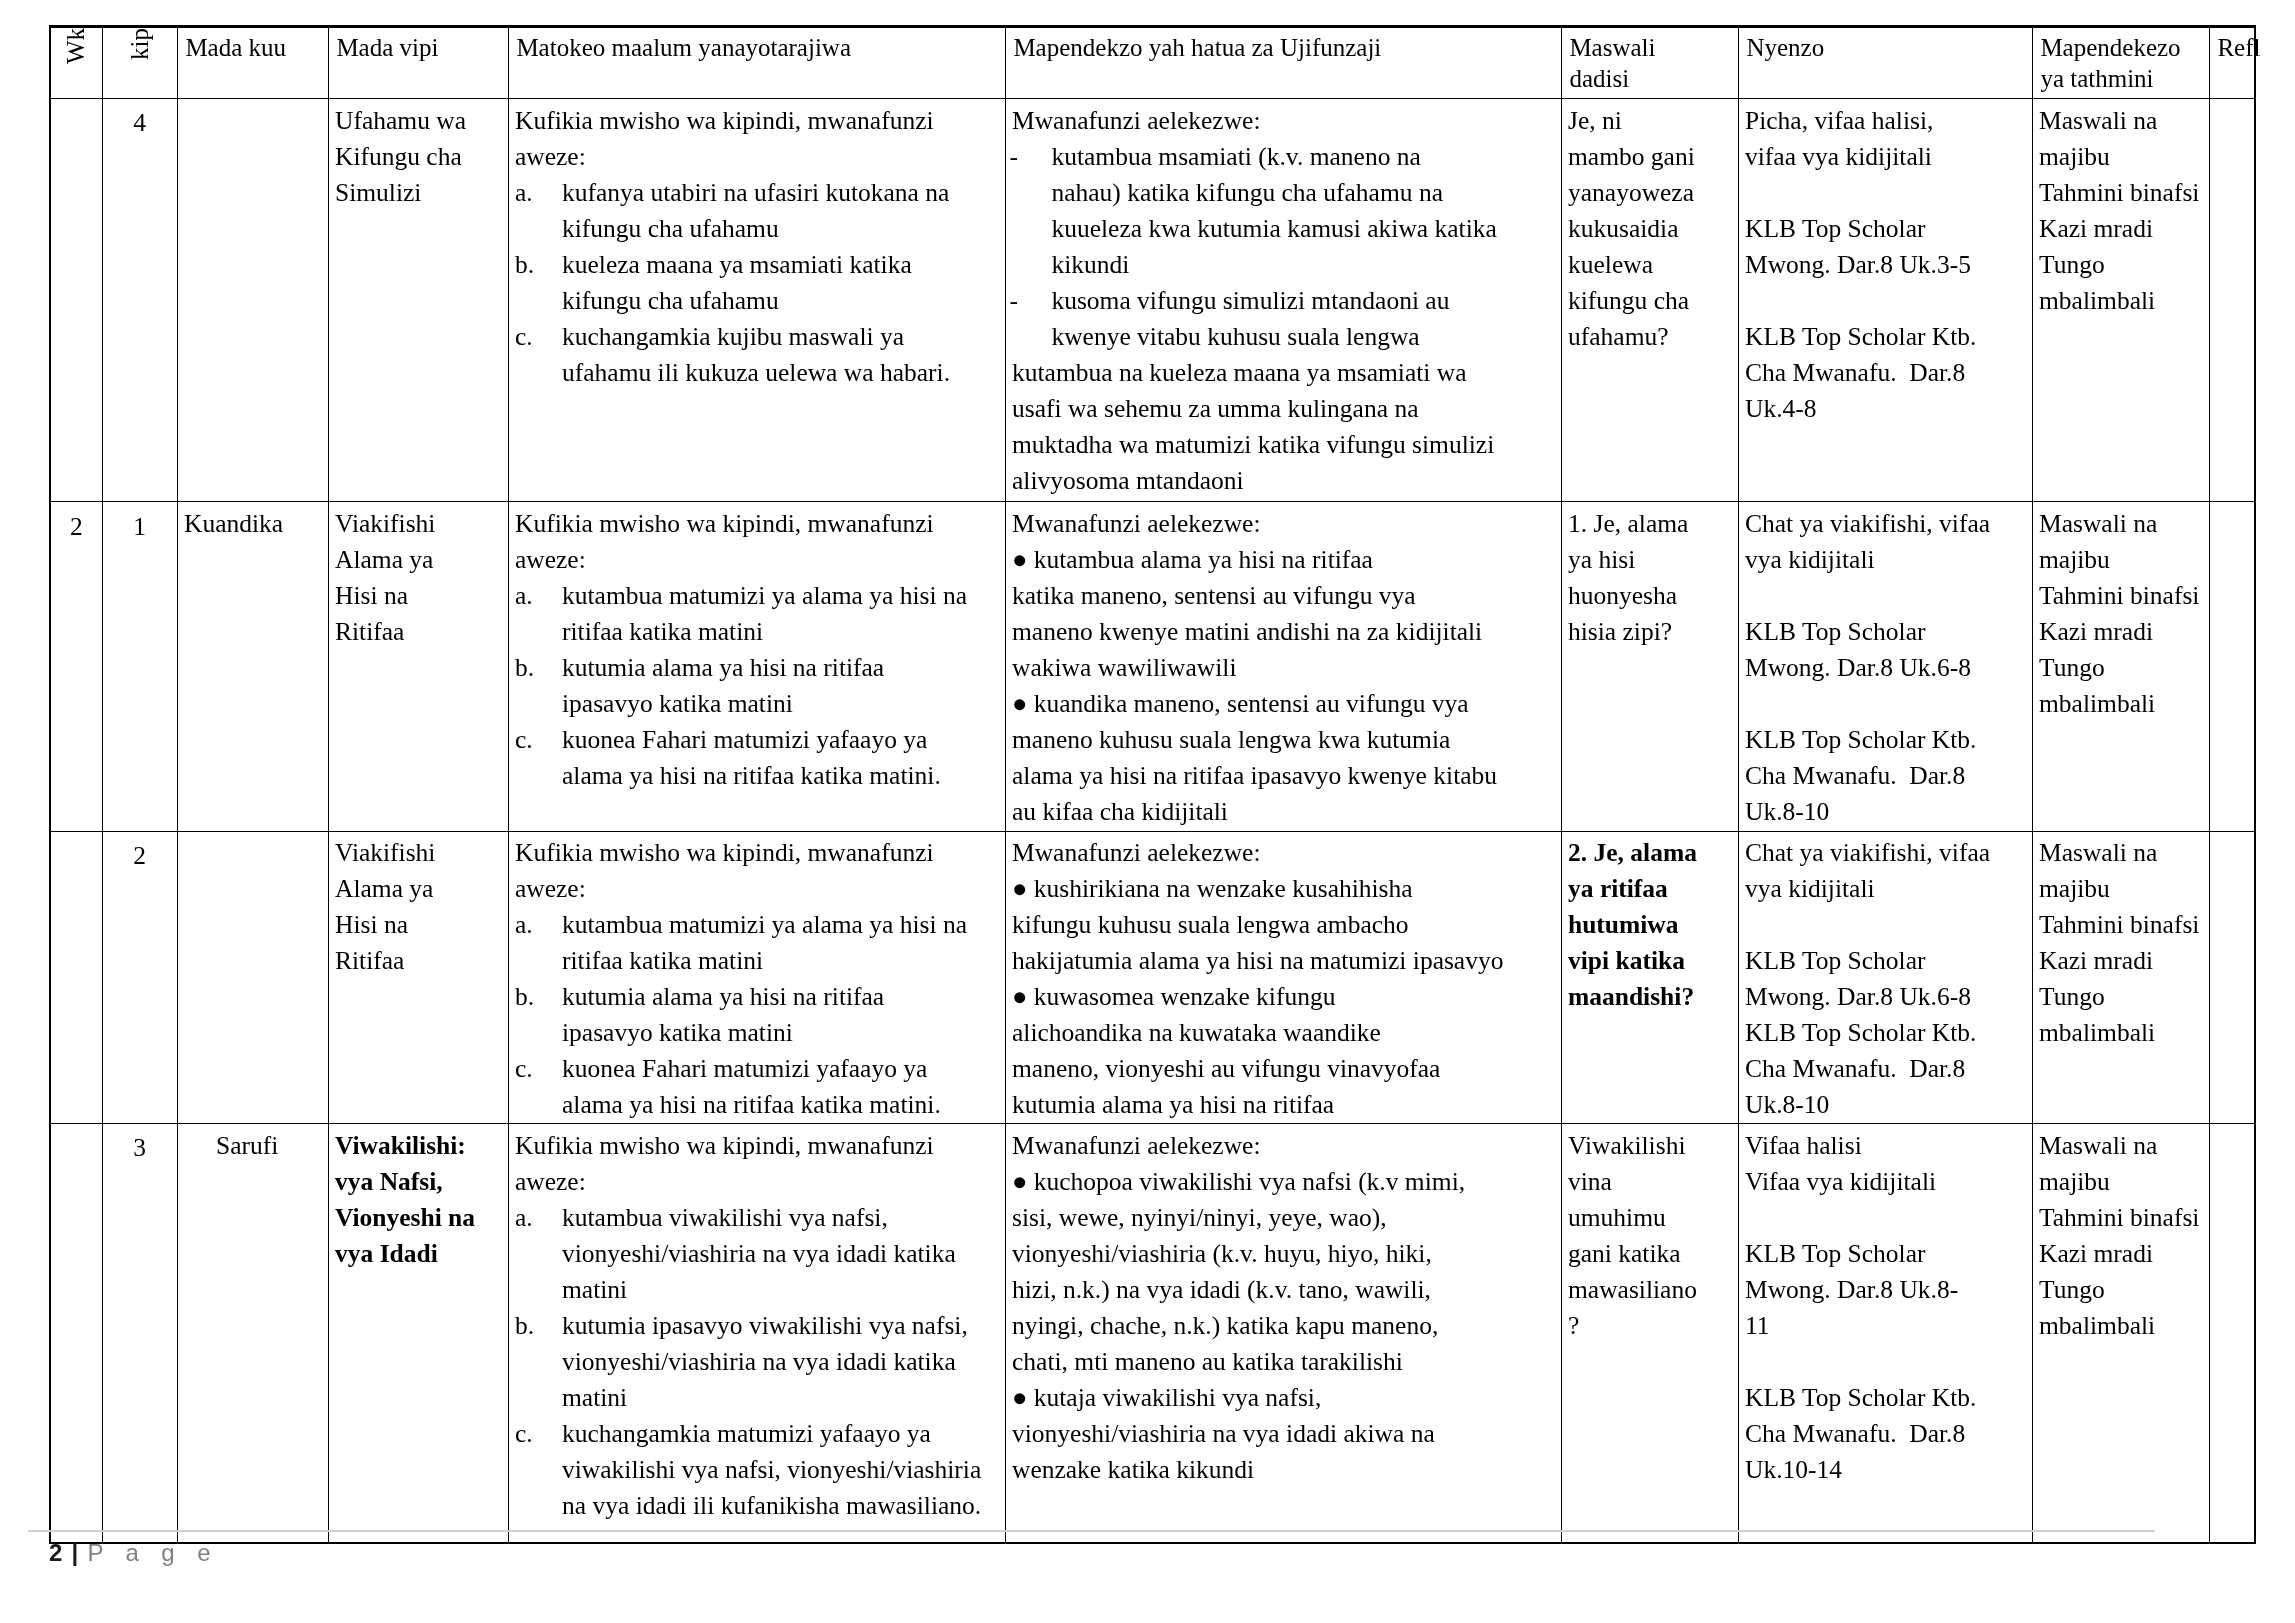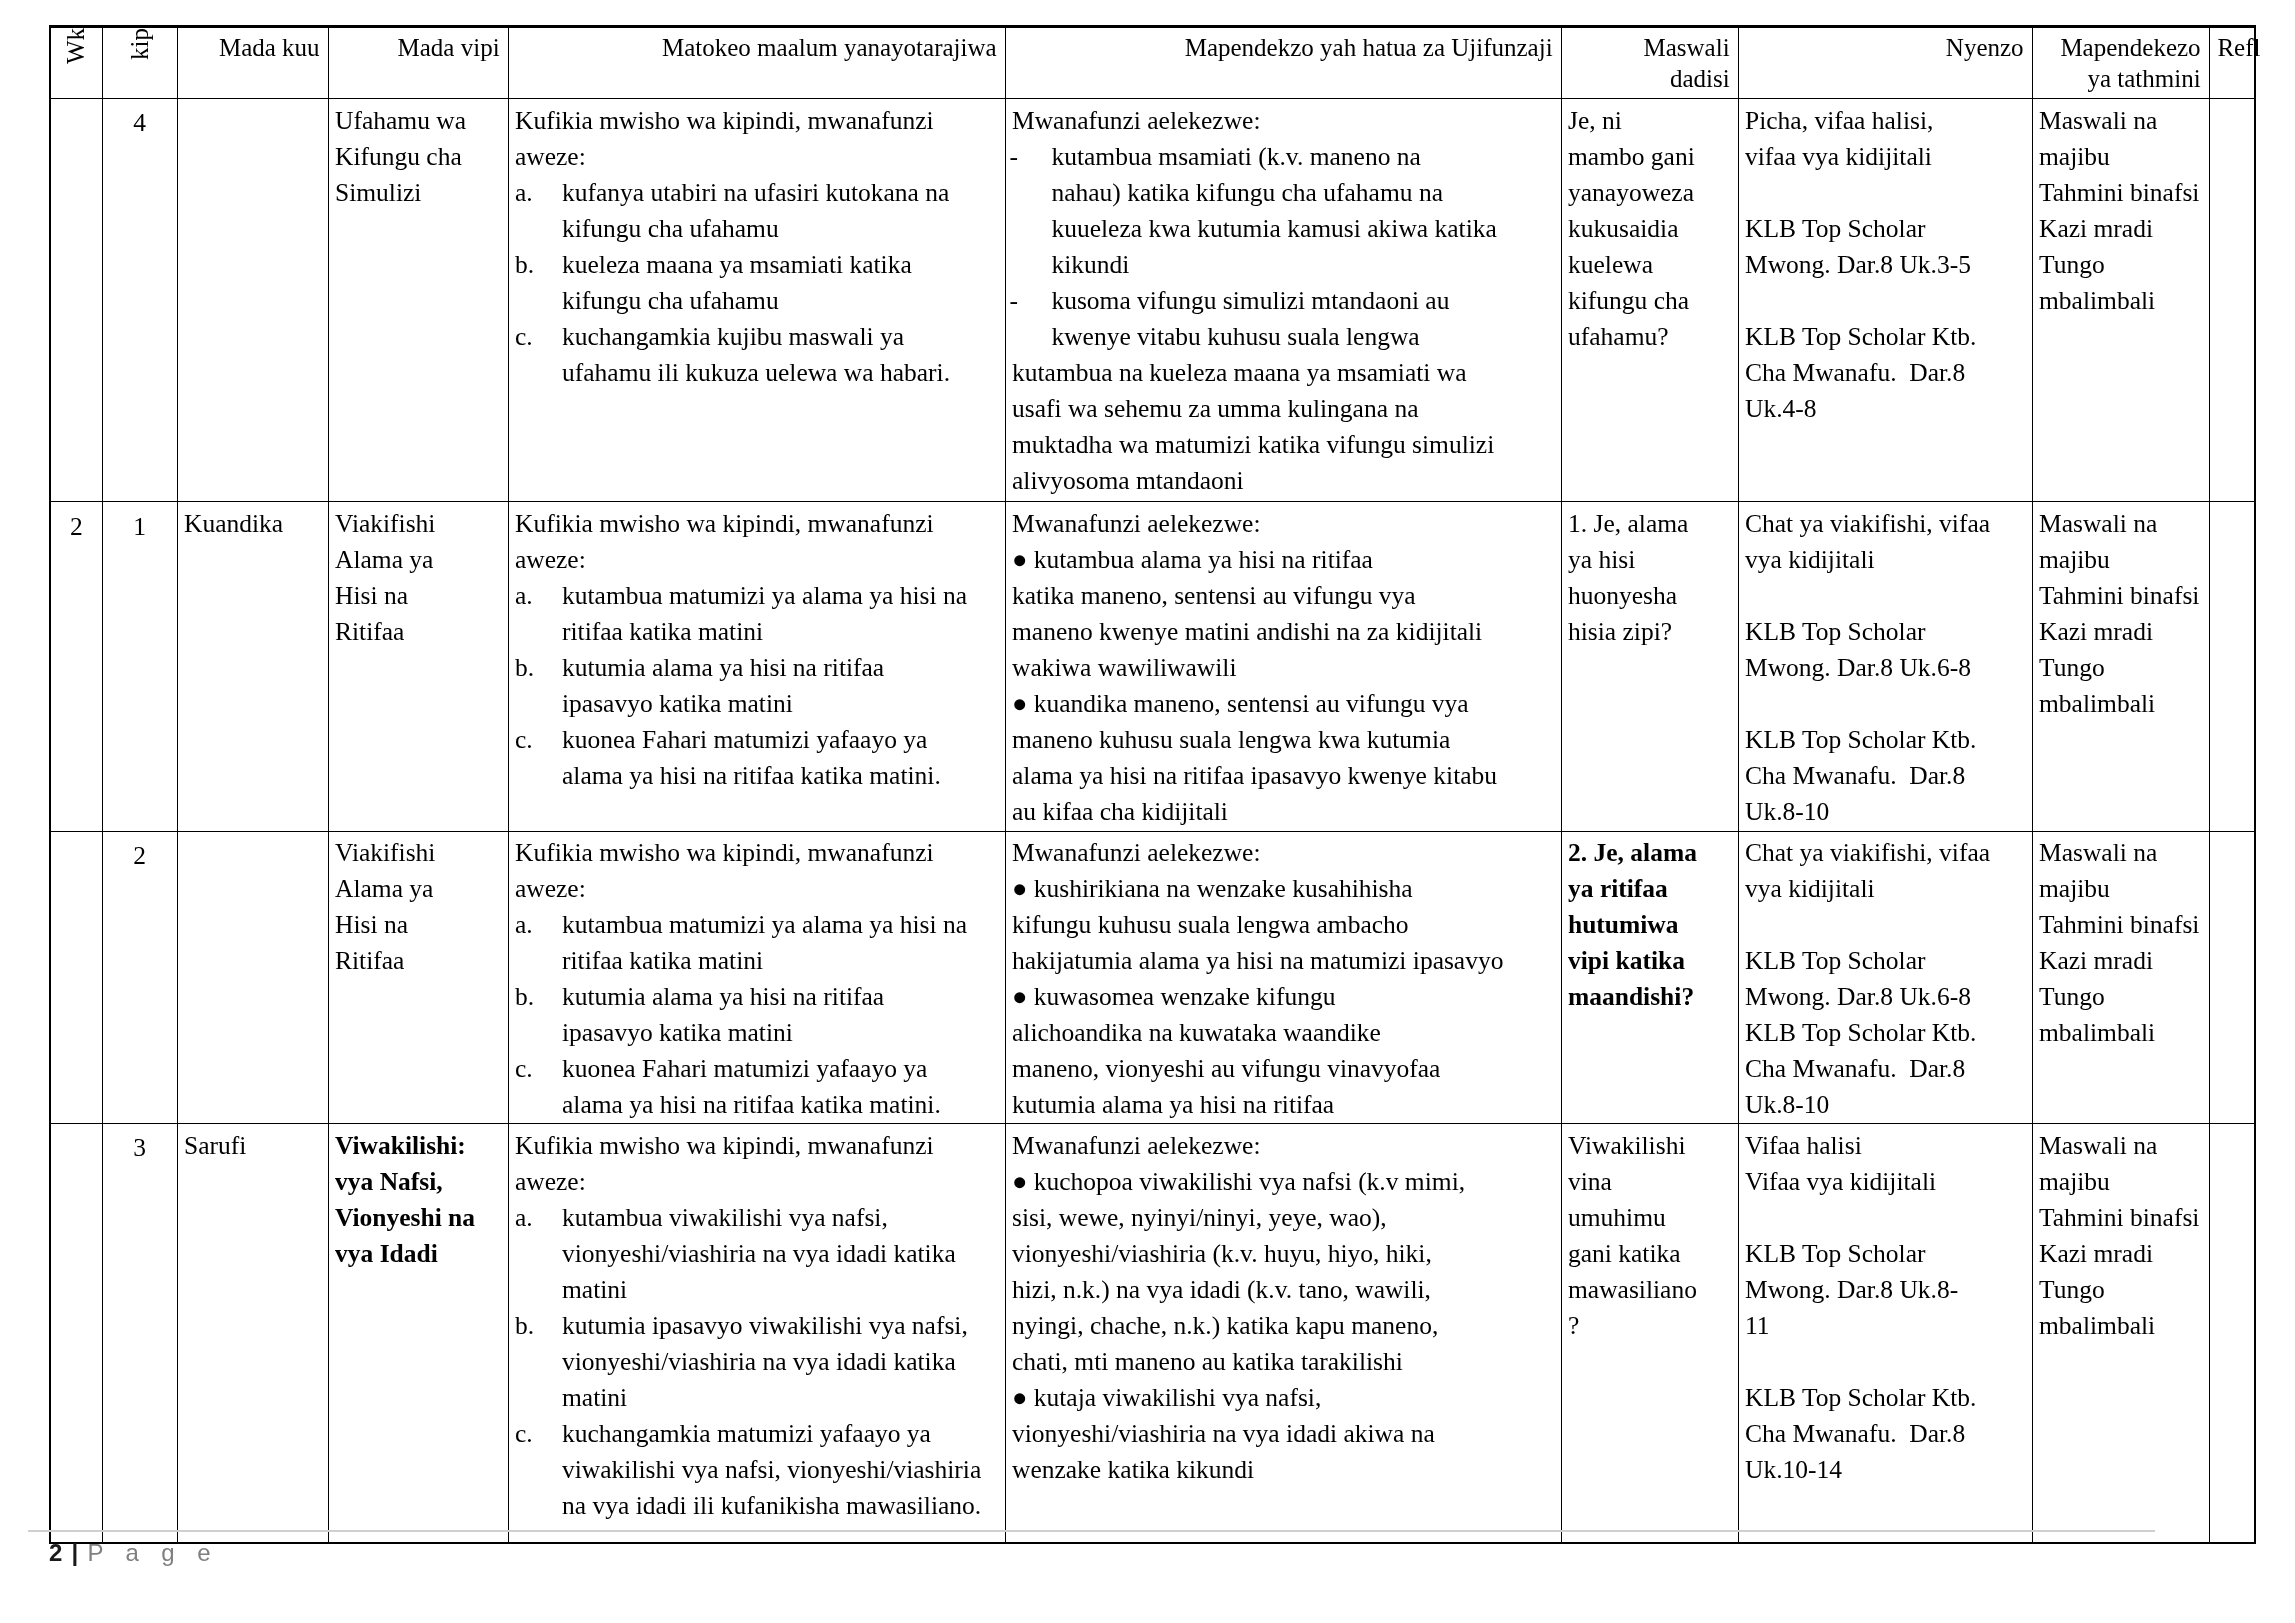--- a/index.html
+++ b/index.html
@@ -8,21 +8,21 @@
     font-family:"Liberation Serif", serif; color:#000;
   }
   table.scheme {
     position:absolute; left:49px; top:25px; width:2205px;
     border-collapse:collapse; table-layout:fixed;
     border:2px solid #000; border-top:3.3px solid #000;
   }
   table.scheme th, table.scheme td {
     border:1.3px solid #000; vertical-align:top; padding:0;
   }
-  th { font-weight:normal; font-size:25px; line-height:31px; text-align:right; }
+  th { font-weight:normal; font-size:25px; line-height:31px; text-align:left; }
   th .hpad { padding:3.9px 7.9px; white-space:pre-wrap; }
   th.vth { vertical-align:bottom; text-align:center; }
   .vert {
     writing-mode:vertical-rl; transform:rotate(180deg);
     margin:0 auto 6.5px auto; font-size:25px; line-height:26px; display:block; width:26px;
   }
   td .pad {
     padding:3.9px 6.5px; font-size:25.5px; line-height:36px; overflow:hidden; white-space:pre-wrap;
   }
   td .pad.num { text-align:center; padding-top:6.5px; }
@@ -269,21 +269,21 @@
         </td>
       </tr>
       <tr style="height: 417px;">
         <td>
           <div class="pad num" style="height: 408px;"></div>
         </td>
         <td>
           <div class="pad num" style="height: 408px;">3</div>
         </td>
         <td>
-          <div class="pad" style="height: 408px;">Sarufi</div>
+          <div class="pad" style="height: 408px; margin-left: 32px;">Sarufi</div>
         </td>
         <td>
           <div class="pad" style="height: 408px; font-weight: bold;">Viwakilishi:
 vya Nafsi,
 Vionyeshi na
 vya Idadi</div>
         </td>
         <td>
           <div class="pad" style="height: 408px;"><div class="bp">Kufikia mwisho wa kipindi, mwanafunzi
 aweze:</div><div class="li"><span class="lb">a.</span><span class="tx">kutambua viwakilishi vya nafsi,

